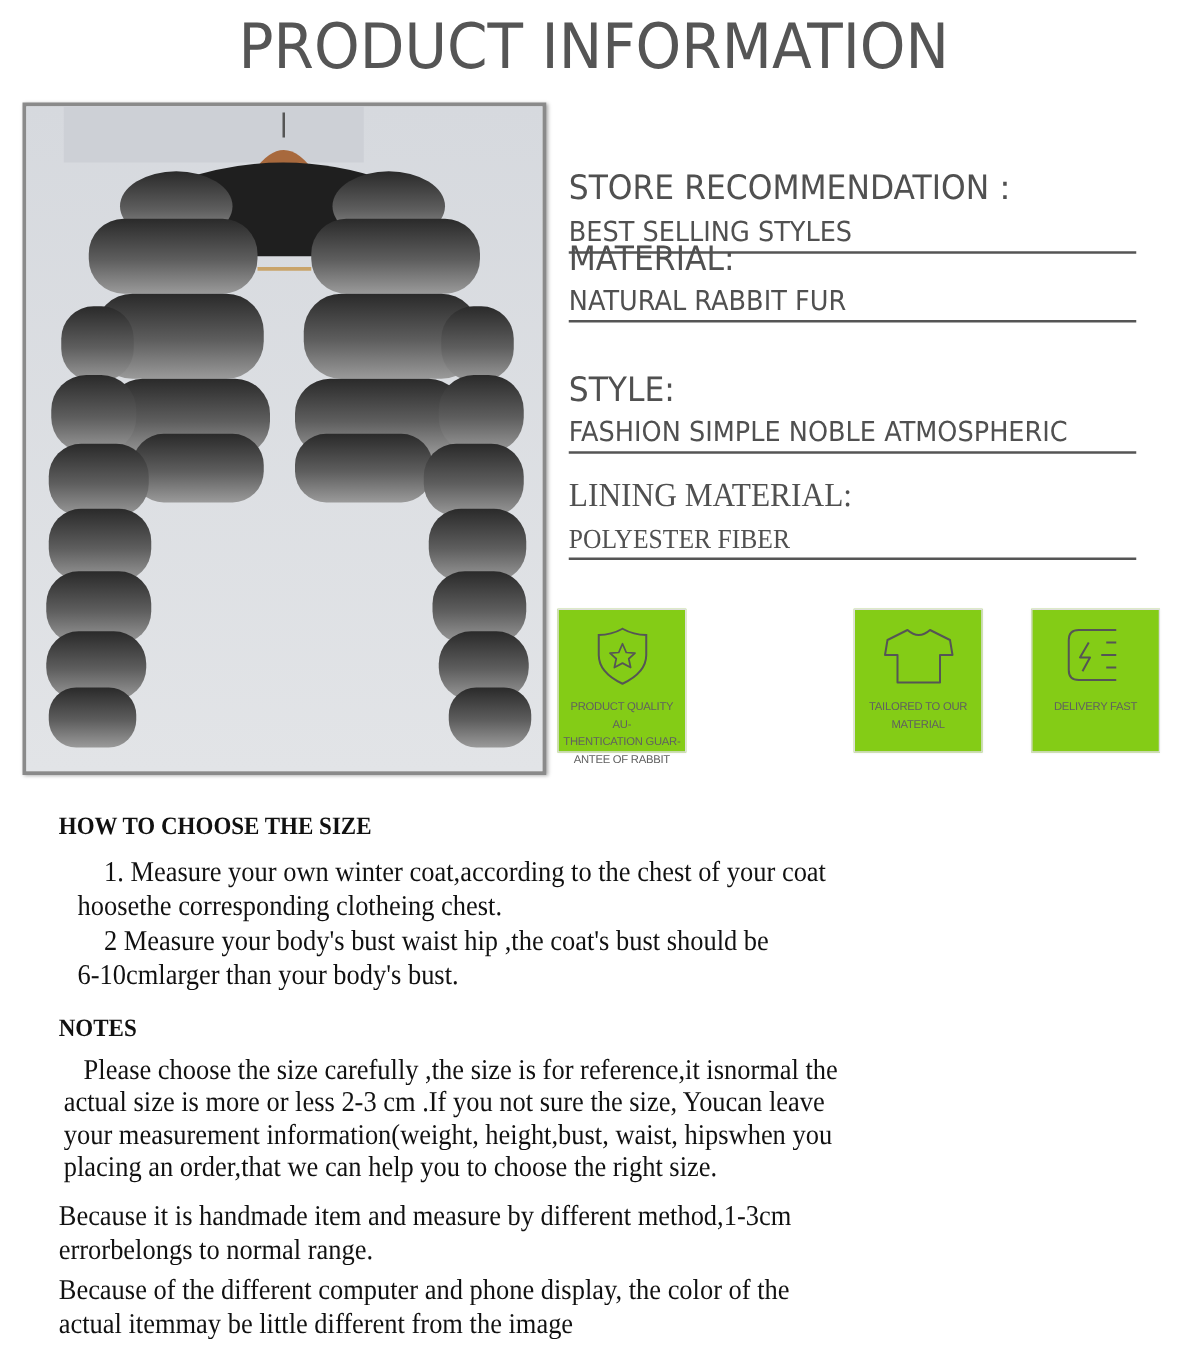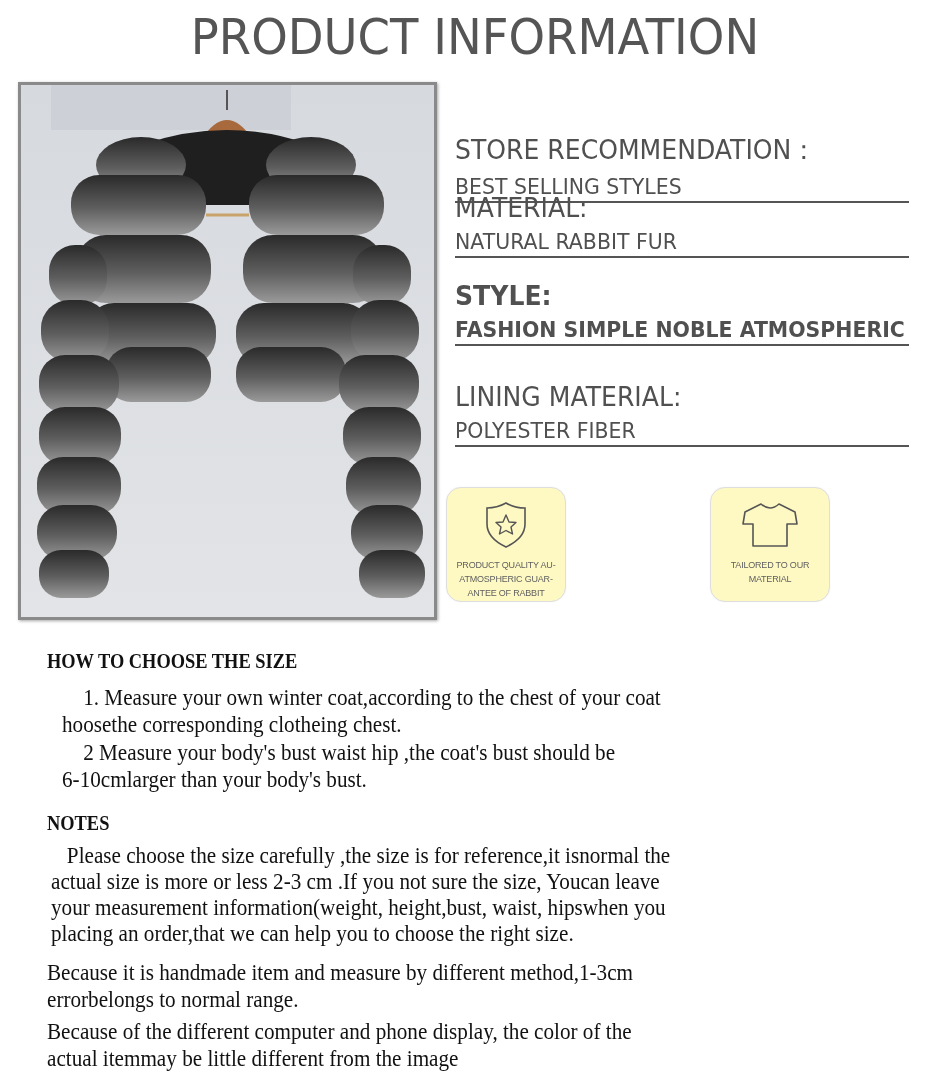--- a/index.html
+++ b/index.html
@@ -22,22 +22,22 @@
 
   
   .spec { position: absolute; left: 455px; width: 455px; }
   .spec-label { font-size: 27px; color: #505050; white-space: nowrap; transform: scaleX(0.93); transform-origin: left; }
   .spec-value { font-size: 22px; color: #505050; white-space: nowrap; margin-top: 6px; transform: scaleX(0.93); transform-origin: left; }
   .spec-rule { height: 2px; background: #555555; width: 454px; margin-top: 2px; }
 
   
   .features { position: absolute; left: 445px; top: 487px; width: 500px; height: 116px; }
   .feature-card {
-    position: absolute; top: 0; width: 120px; height: 115px;
-    border: 1px solid #dedede; border-radius: 15px; background: #fef9c3;
+    position: absolute; top: 0; width: 103px; height: 115px;
+    border: 1px solid #dedede; border-radius: 0; background: #84cc16;
     box-shadow: 0 0 2px rgba(0,0,0,0.06);
   }
   .feature-card svg { position: absolute; left: 50%; top: 12px; transform: translateX(-50%); }
   .feature-text {
     position: absolute; left: 0; right: 0; top: 70px; text-align: center;
     font-family: "Liberation Sans", sans-serif; font-size: 9px; line-height: 14px; color: #606060;
     padding: 0 2px; letter-spacing: -0.2px;
   }
   .heading { position: absolute; left: 47px; font-family: "Liberation Serif", serif; font-weight: bold; font-size: 20px; color: #111; transform: scaleX(0.92); transform-origin: left; }
   .para { position: absolute; font-family: "Liberation Serif", serif; font-size: 23px; line-height: 27px; color: #111; white-space: pre; transform: scaleX(0.92); transform-origin: left; }
@@ -103,51 +103,59 @@
 <div class="spec" style="top:88px;margin-top:44px;">
   <div class="spec-label">STORE RECOMMENDATION：</div>
   <div class="spec-value">BEST SELLING STYLES</div>
   <div class="spec-rule"></div>
 </div>
 <div class="spec" style="top:192px;">
   <div class="spec-label">MATERIAL:</div>
   <div class="spec-value">NATURAL RABBIT FUR</div>
   <div class="spec-rule"></div>
 </div>
-<div class="spec" style="top:280px;font-weight:bold;">
+<div class="spec" style="top:297px;">
   <div class="spec-label">STYLE:</div>
   <div class="spec-value">FASHION SIMPLE NOBLE ATMOSPHERIC</div>
   <div class="spec-rule"></div>
 </div>
-<div class="spec" style="top:381px;">
+<div class="spec" style="top:381px;font-family:Liberation Serif, serif;">
   <div class="spec-label">LINING MATERIAL:</div>
   <div class="spec-value">POLYESTER FIBER</div>
   <div class="spec-rule"></div>
 </div>
 
 <div class="features">
   <div class="feature-card" style="left:1px;">
     <svg width="44" height="50" viewBox="0 0 44 50">
       <path d="M22 3 Q31 8 41 8 L41 24 Q41 38 22 47 Q3 38 3 24 L3 8 Q13 8 22 3 Z" fill="none" stroke="#555" stroke-width="1.6"></path>
       <path d="M22 15 L25 22 L32 22.5 L27 27 L28.5 34 L22 30.5 L15.5 34 L17 27 L12 22.5 L19 22 Z" fill="none" stroke="#555" stroke-width="1.4" stroke-linejoin="round"></path>
     </svg>
     <div class="feature-text">
       <div>PRODUCT QUALITY AU-</div>
-      <div>ATMOSPHERIC  GUAR-</div>
+      <div>THENTICATION  GUAR-</div>
       <div>ANTEE OF RABBIT</div>
     </div>
   </div>
-  <div class="feature-card" style="left:265px;">
+  <div class="feature-card" style="left:238px;">
     <svg width="62" height="50" viewBox="0 0 62 50">
       <path d="M22 4 Q31 12 40 4 L56 12 L58 24 L48 24 L48 46 L14 46 L14 24 L4 24 L6 12 Z" fill="none" stroke="#555" stroke-width="1.6" stroke-linejoin="round"></path>
     </svg>
     <div class="feature-text">
       <div>TAILORED TO OUR</div>
       <div>MATERIAL</div>
     </div>
+  </div>
+  <div class="feature-card" style="left:380px;">
+    <svg width="52" height="48" viewBox="0 0 52 48">
+      <path d="M42 4 L12 4 Q4 4 4 12 L4 36 Q4 44 12 44 L42 44" fill="none" stroke="#555" stroke-width="1.6"></path>
+      <path d="M20 14 L13 26 L21 26 L15 37" fill="none" stroke="#555" stroke-width="1.6" stroke-linejoin="round"></path>
+      <path d="M34 14 L42 14 M30 24 L42 24 M34 34 L42 34" stroke="#555" stroke-width="1.6"></path>
+    </svg>
+    <div class="feature-text">DELIVERY FAST</div>
   </div>
 </div>
 
 <div class="heading" style="top:650px;">HOW TO CHOOSE THE SIZE</div>
 <div class="para" style="left:62px; top:684px;">    1. Measure your own winter coat,according to the chest of your coat</div>
 <div class="para" style="left:62px; top:711px;">hoosethe corresponding clotheing chest.</div>
 <div class="para" style="left:62px; top:739px;">    2 Measure your body's bust waist hip ,the coat's bust should be</div>
 <div class="para" style="left:62px; top:766px;">6-10cmlarger than your body's bust.</div>
 
 <div class="heading" style="top:812px;">NOTES</div>

